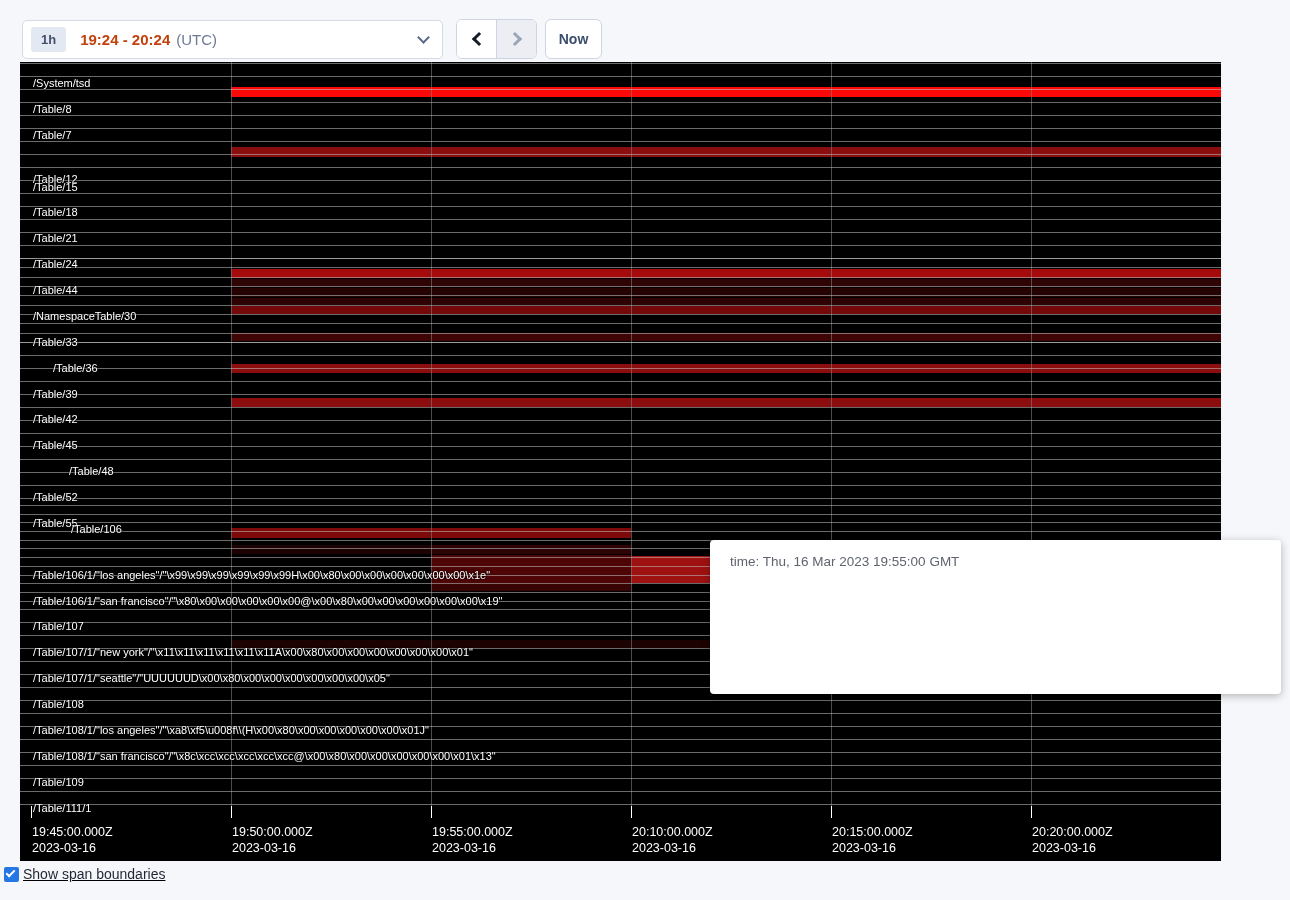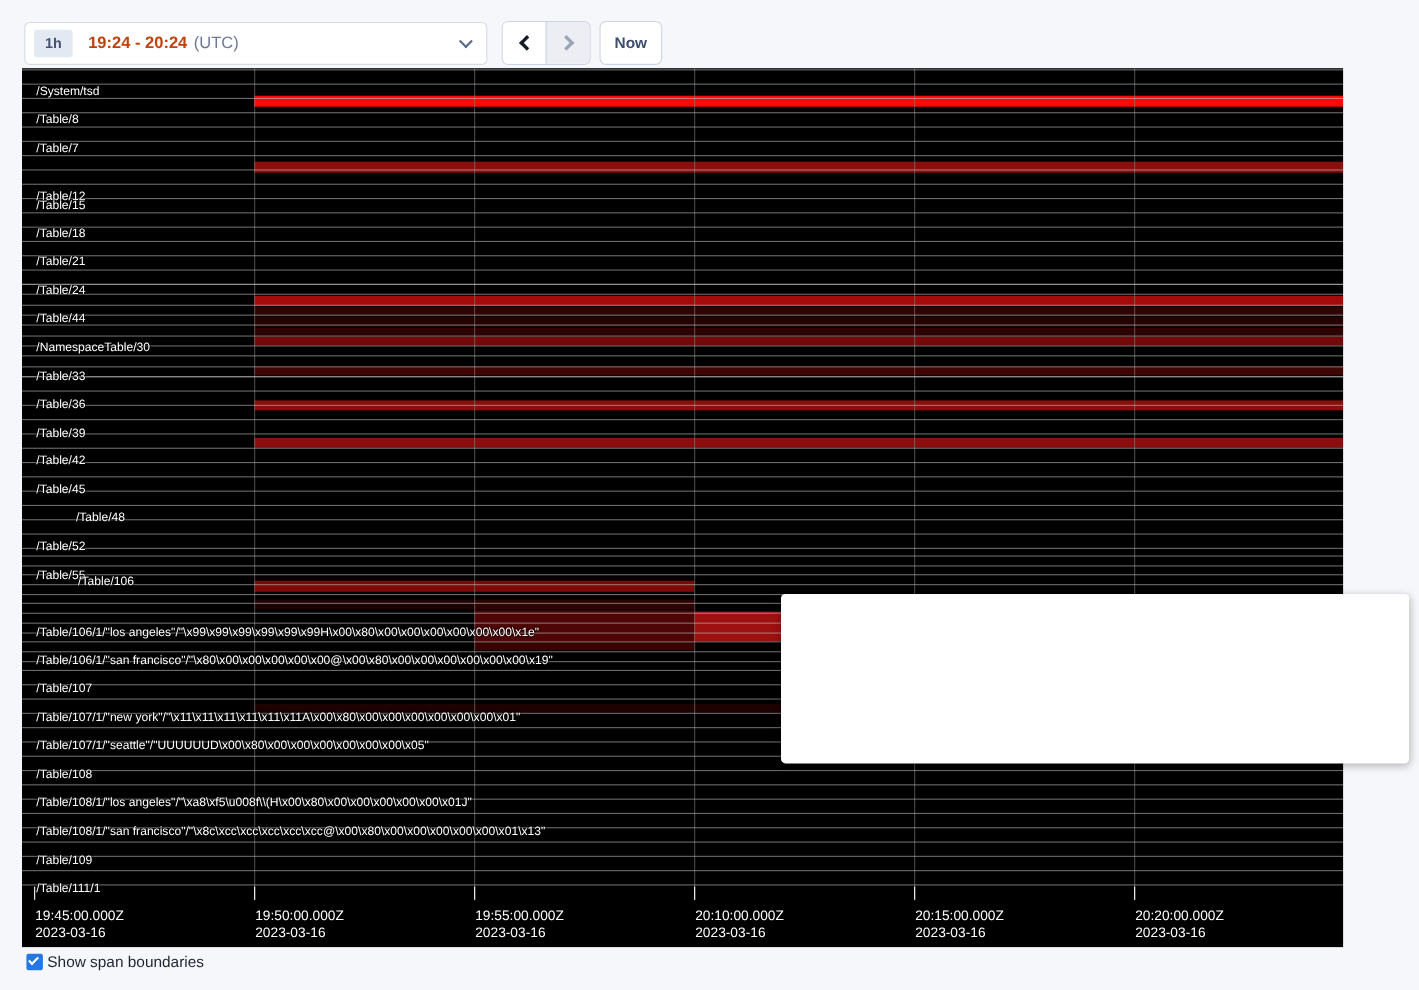--- a/index.html
+++ b/index.html
@@ -54,21 +54,21 @@
   .x-tick{ position:absolute; width:1px; height:12px; top:744px; background:#fff; }
   .x-label{ position:absolute; color:#fff; font-size:12.5px; font-weight:500; line-height:15px; white-space:nowrap; }
   
   #tooltip{
     position:absolute; left:710px; top:540px; width:571px; height:154px;
     background:#fff; border-radius:4px; box-shadow:0 2px 8px rgba(0,0,0,0.28);
     padding:14px 12px 0 20px; z-index:5;
   }
   .tip-line{ font-size:13.5px; color:#5f646e; line-height:15px; margin-bottom:19px; white-space:nowrap; }
   
-  #footer{ position:absolute; left:24px; top:866px; display:flex; align-items:center; }
+  #footer{ position:absolute; left:4px; top:866px; display:flex; align-items:center;text-decoration:underline; }
   .checkbox{
     width:15px; height:15px; background:#2577e3; border-radius:2px; position:relative; cursor:pointer;
   }
   .checkbox .mark{
     position:absolute; left:4px; top:1px; width:5px; height:9px;
     border:solid #fff; border-width:0 2px 2px 0; transform:rotate(45deg);
   }
   .cb-label{ font-size:14px; color:#1f2532; margin-left:4px; }
 </style>
 </head>
@@ -186,21 +186,21 @@
     <div class="row-label" style="top: 42px;">/Table/8</div>
     <div class="row-label" style="top: 68px;">/Table/7</div>
     <div class="row-label" style="top: 112px;">/Table/12</div>
     <div class="row-label" style="top: 120px;">/Table/15</div>
     <div class="row-label" style="top: 145px;">/Table/18</div>
     <div class="row-label" style="top: 171px;">/Table/21</div>
     <div class="row-label" style="top: 197px;">/Table/24</div>
     <div class="row-label" style="top: 223px;">/Table/44</div>
     <div class="row-label" style="top: 249px;">/NamespaceTable/30</div>
     <div class="row-label" style="top: 275px;">/Table/33</div>
-    <div class="row-label" style="top: 301px;">/Table/36</div>
+    <div class="row-label" style="top: 301px; margin-left: 20px;">/Table/36</div>
     <div class="row-label" style="top: 327px;">/Table/39</div>
     <div class="row-label" style="top: 352px;">/Table/42</div>
     <div class="row-label" style="top: 378px;">/Table/45</div>
     <div class="row-label" style="top: 404px; margin-left: 36px;">/Table/48</div>
     <div class="row-label" style="top: 430px;">/Table/52</div>
     <div class="row-label" style="top: 456px;">/Table/55</div>
     <div class="row-label" style="top: 462px; margin-left: 38px;">/Table/106</div>
     <div class="row-label" style="top: 508px;">/Table/106/1/"los angeles"/"\x99\x99\x99\x99\x99\x99H\x00\x80\x00\x00\x00\x00\x00\x00\x1e"</div>
     <div class="row-label" style="top: 534px;">/Table/106/1/"san francisco"/"\x80\x00\x00\x00\x00\x00@\x00\x80\x00\x00\x00\x00\x00\x00\x19"</div>
     <div class="row-label" style="top: 559px;">/Table/107</div>
@@ -225,20 +225,21 @@
     <div class="x-label" style="left: 612px; top: 779px;">2023-03-16</div>
     <div class="x-tick" style="left: 811px;"></div>
     <div class="x-label" style="left: 812px; top: 763px;">20:15:00.000Z</div>
     <div class="x-label" style="left: 812px; top: 779px;">2023-03-16</div>
     <div class="x-tick" style="left: 1011px;"></div>
     <div class="x-label" style="left: 1012px; top: 763px;">20:20:00.000Z</div>
     <div class="x-label" style="left: 1012px; top: 779px;">2023-03-16</div>
   </div>
 
 <div id="tooltip">
+    <div class="tip-line">time: Thu, 16 Mar 2023 19:55:00 GMT</div>
   </div>
 
 <div id="footer">
   <div class="checkbox">
     <span class="mark"></span>
   </div>
   <span class="cb-label">Show span boundaries</span>
 </div>
 
 </body></html>

